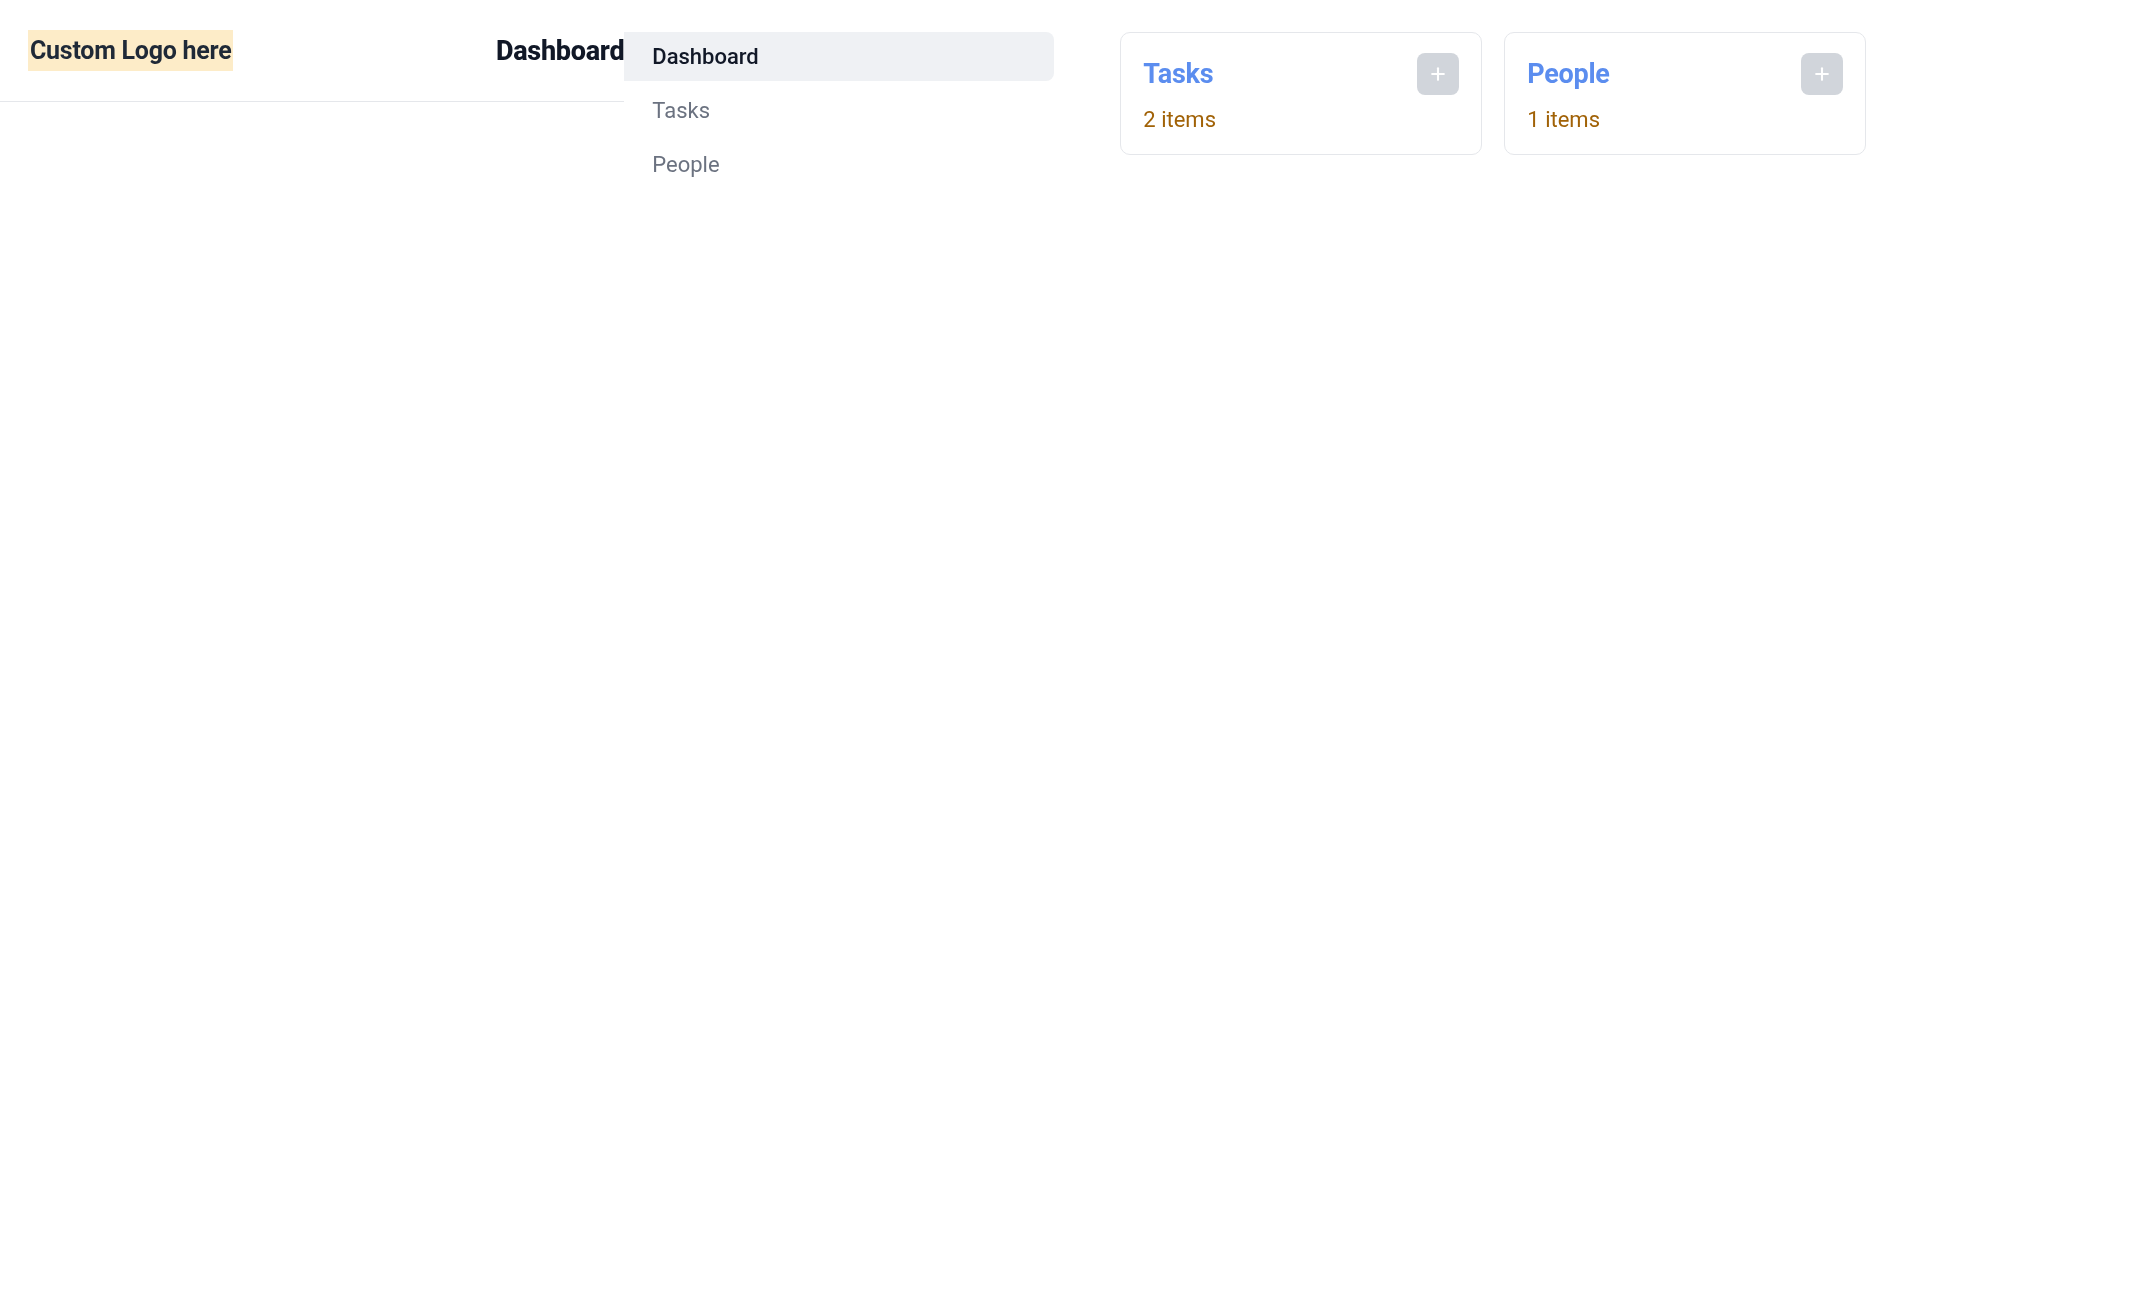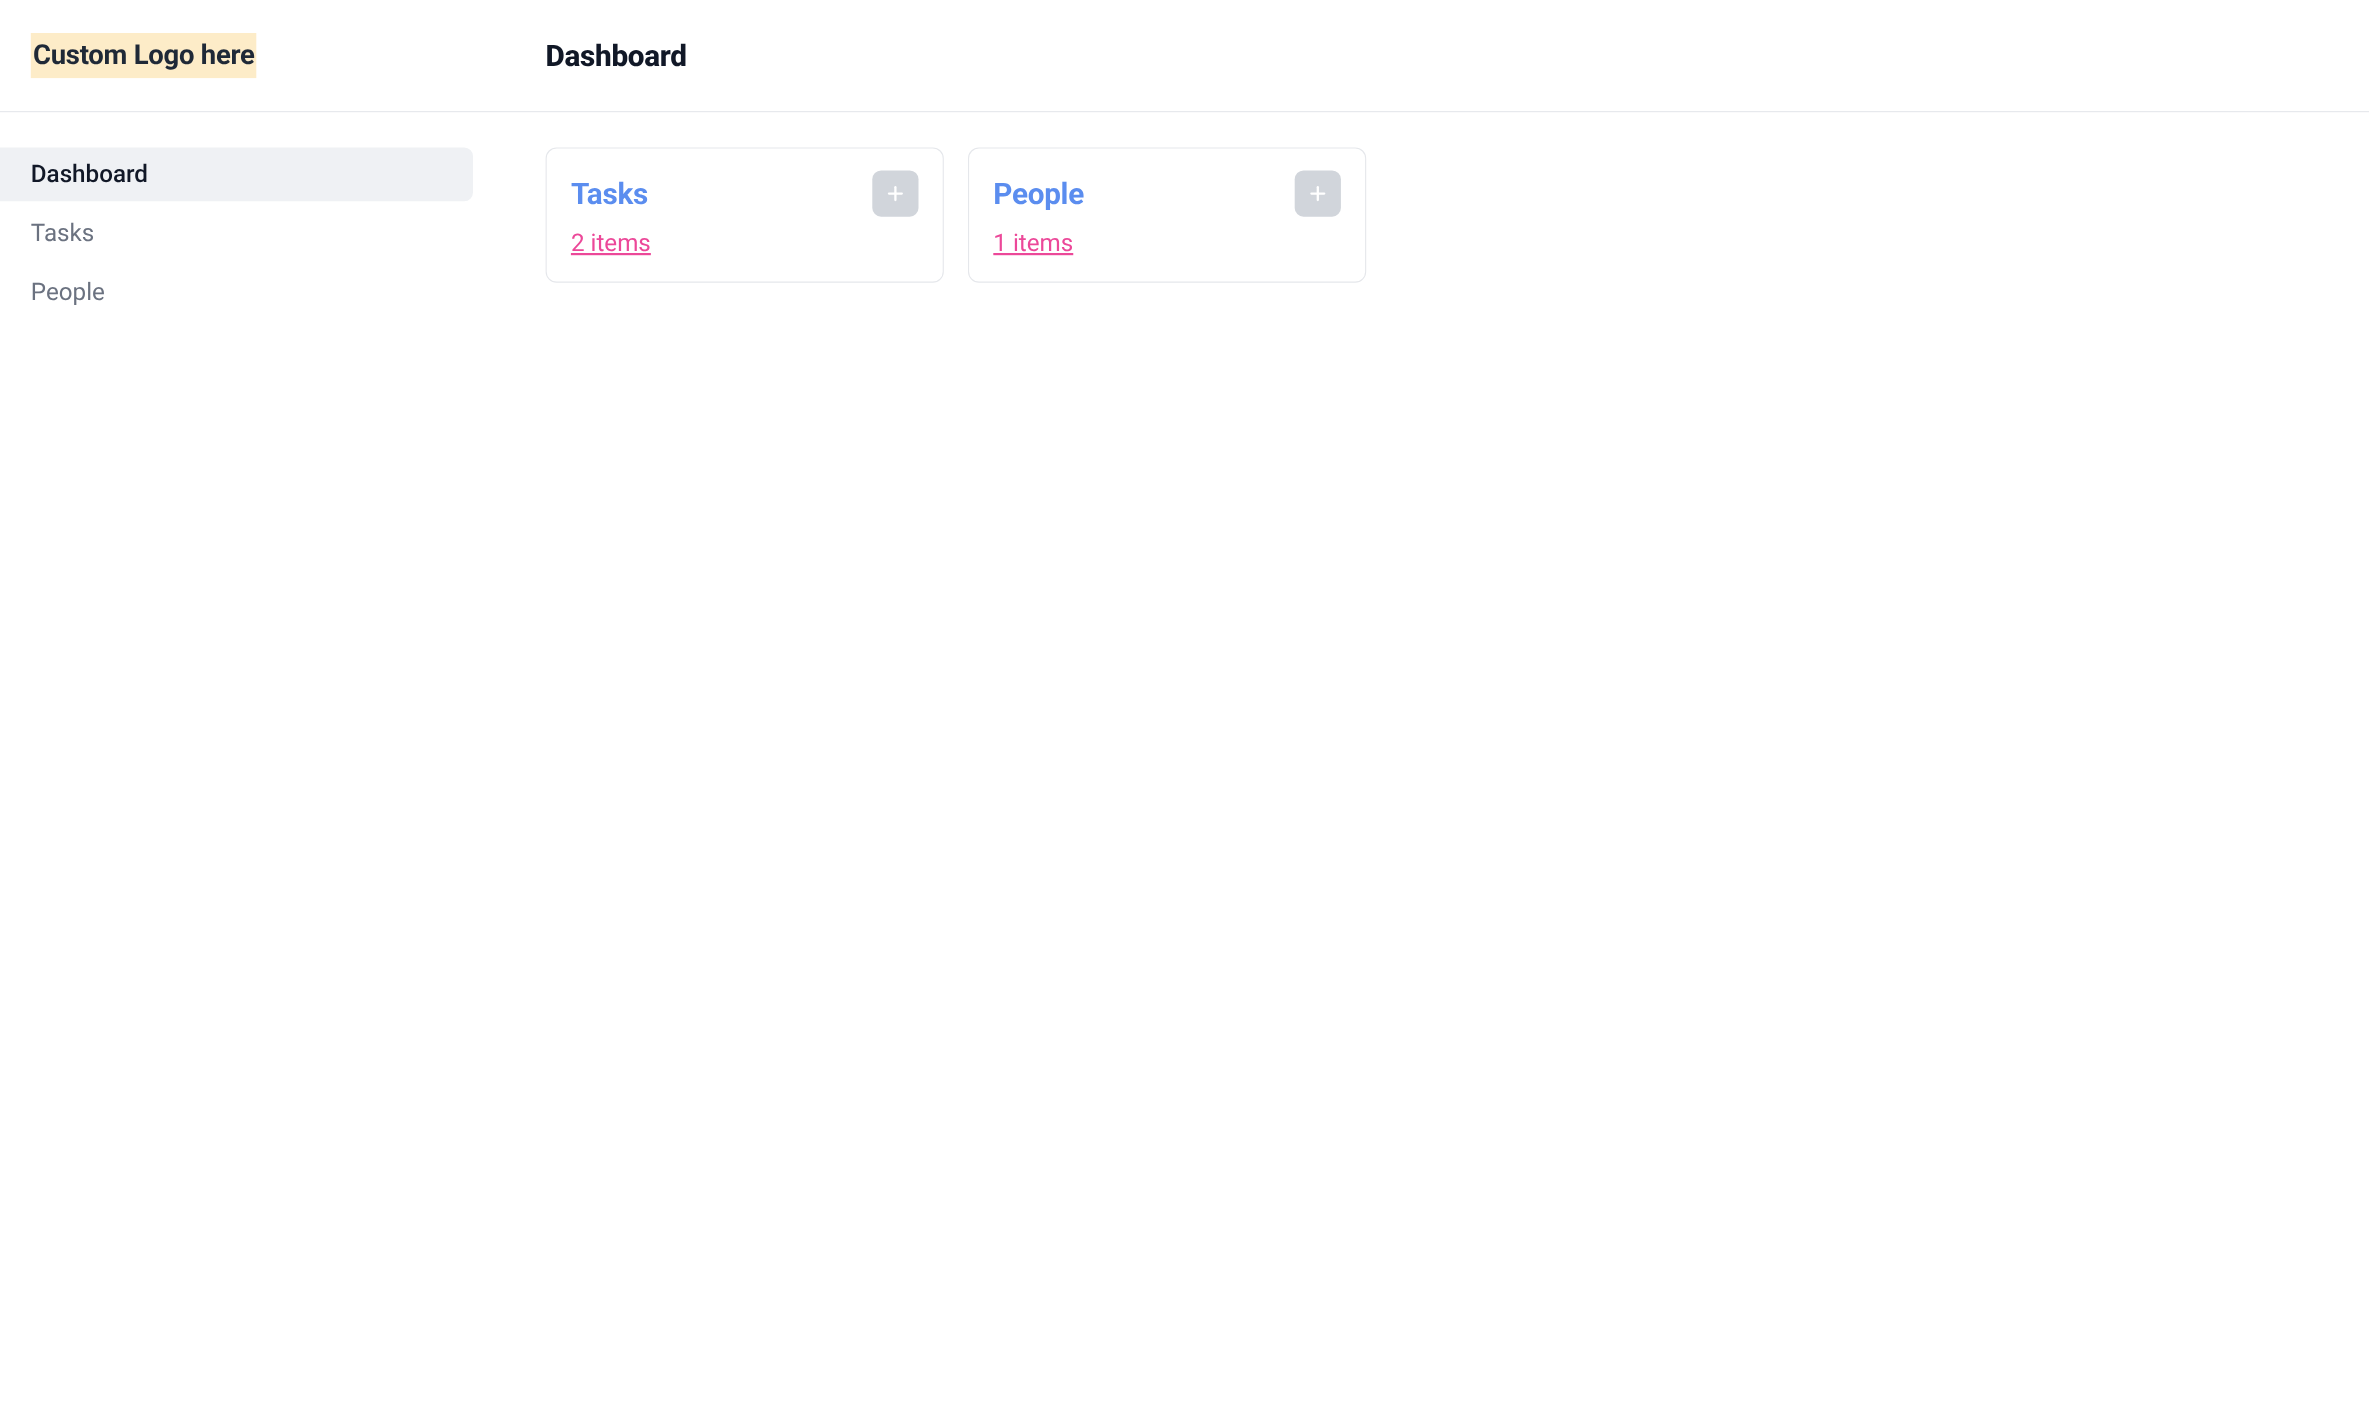--- a/index.html
+++ b/index.html
@@ -6,21 +6,21 @@
   html, body {
     width: 100%;
     height: 100%;
     font-family: -apple-system, BlinkMacSystemFont, "Segoe UI", Roboto, "Helvetica Neue", Arial, sans-serif;
     background: #ffffff;
     color: #1f2937;
   }
 
   .app {
     display: flex;
-    flex-direction: column;
+    flex-direction: row;
     height: 100%;
   }
 
   
   .header {
     display: flex;
     align-items: center;
     border-bottom: 1px solid #e5e7eb;
     height: 102px;
   }
@@ -133,23 +133,22 @@
   .add-btn svg {
     width: 20px;
     height: 20px;
     stroke: #ffffff;
     stroke-width: 2.5;
     stroke-linecap: round;
   }
 
   .card-sub {
     font-size: 22px;
-    color: #ec4899;
+    color: #a16207;
     font-weight: 400;
-    text-decoration: underline;
   }
 </style>
 </head>
 <body>
 
 <div class="app">
 
   <div class="header">
     <div class="logo-wrap">
       <span class="logo-mark">

